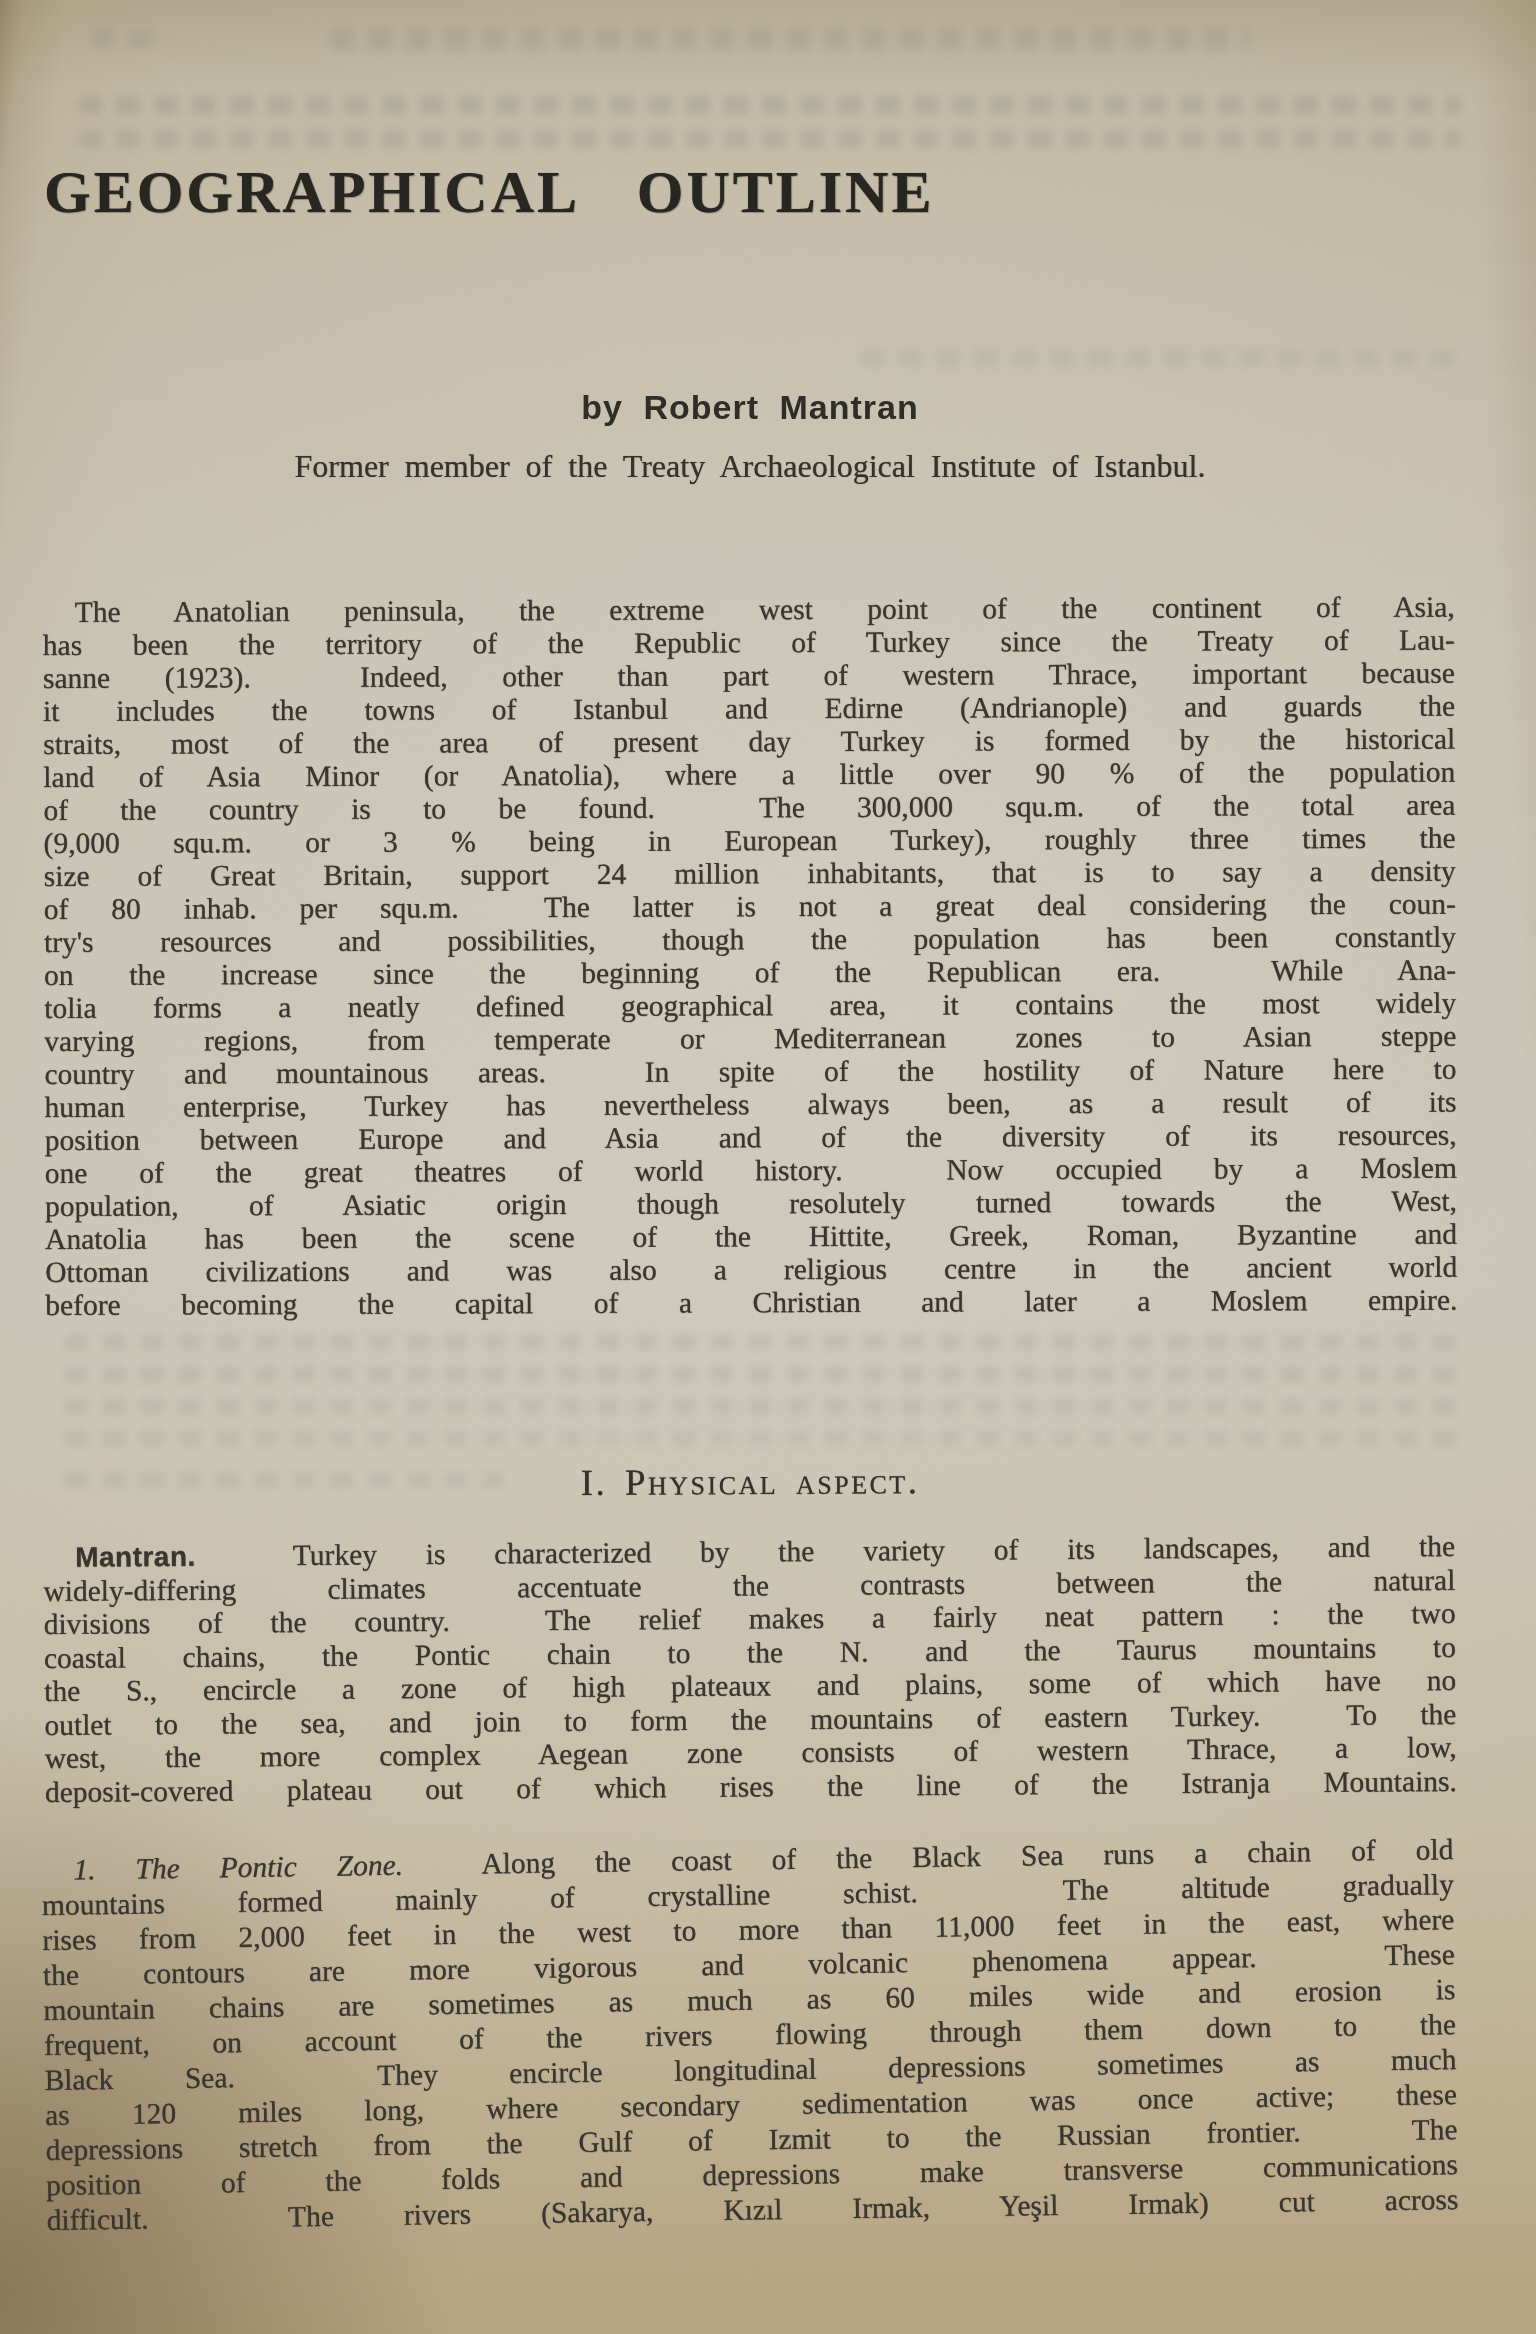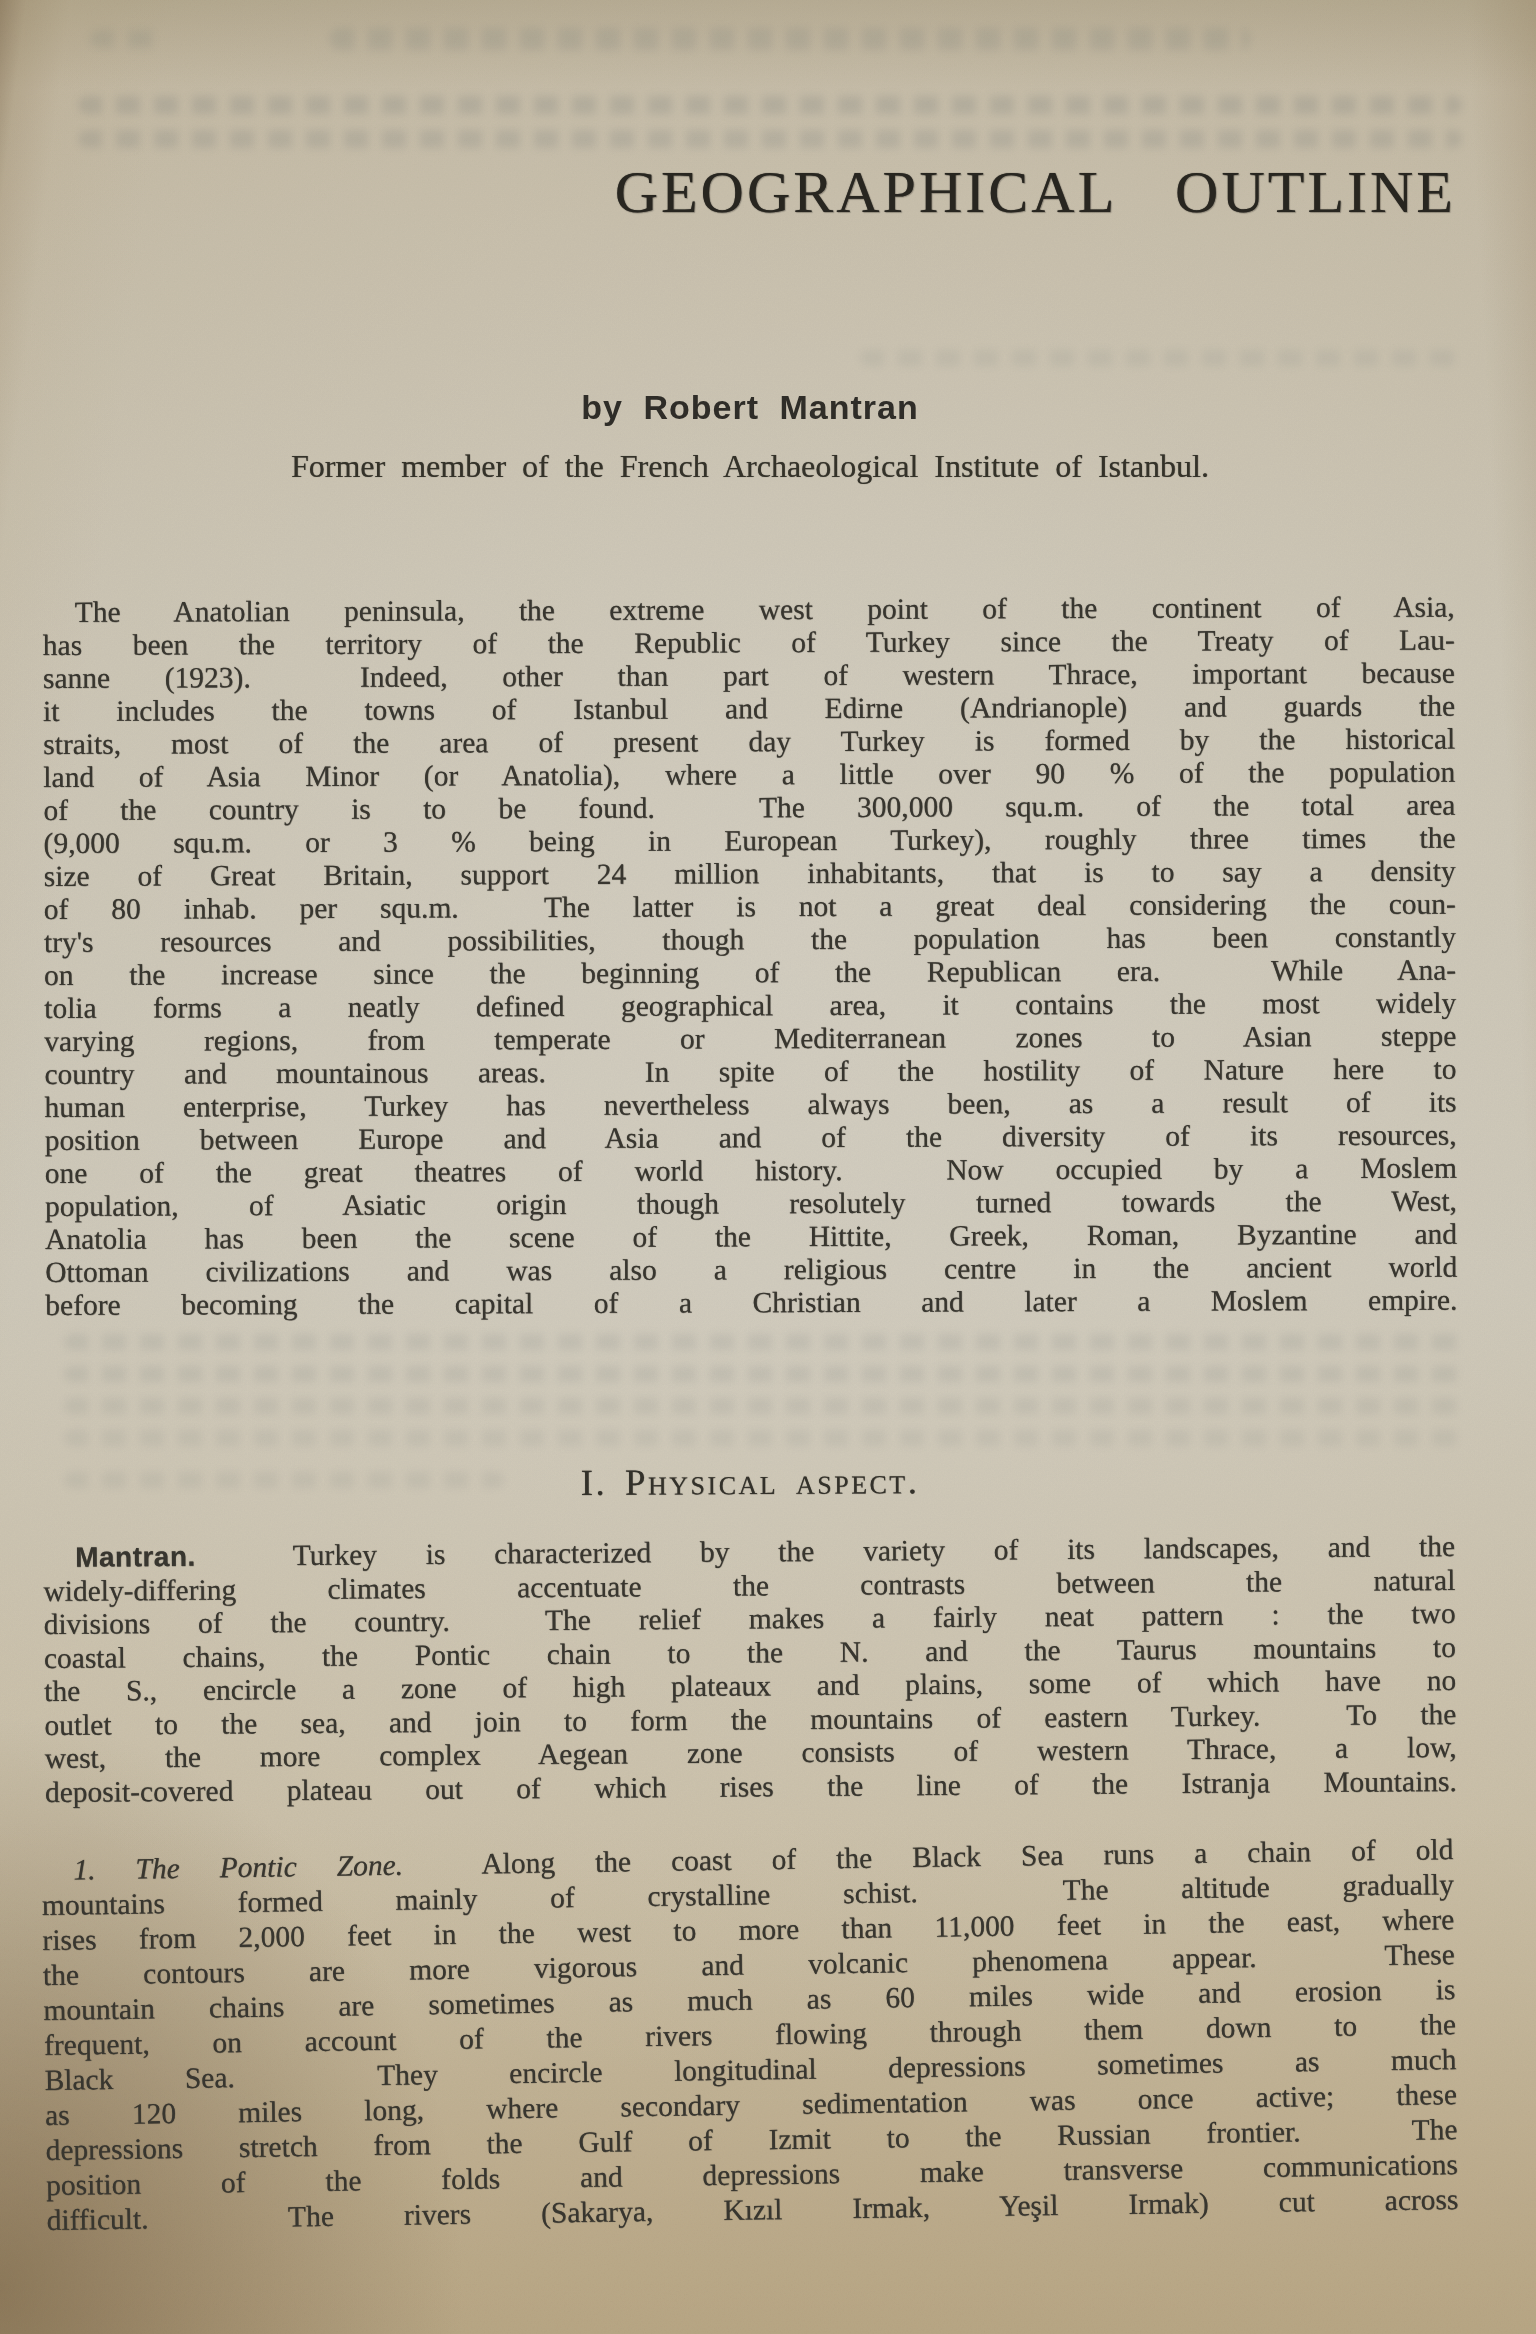--- a/index.html
+++ b/index.html
@@ -15,21 +15,21 @@
       linear-gradient(267deg, rgba(148,128,96,.30) 0px, rgba(148,128,96,0) 70px),
       linear-gradient(180deg, rgba(158,146,116,.42) 0px, rgba(158,146,116,0) 90px, rgba(0,0,0,0) 78%, rgba(166,144,106,.38) 100%),
       linear-gradient(180deg,#c2b7a0 0%,#c9c2b0 28%,#ccc6b6 55%,#c9bda3 84%,#c3b394 100%);
   }
   
   .ghost{position:absolute;filter:blur(4px);border-radius:9px;
     background:repeating-linear-gradient(90deg, rgba(92,102,104,.55) 0 24px, rgba(92,102,104,0) 24px 38px);}
   
   .col{position:absolute;left:44px;width:1412px;color:#38362f;}
   .ink{text-shadow:0 0 1px rgba(52,50,44,.55), .4px .4px .4px rgba(52,50,44,.35);}
-  .title{top:158px;text-align:right;font-size:60px;font-weight:400;color:#282620;
+  .title{top:158px;text-align:left;font-size:60px;font-weight:700;color:#282620;
     letter-spacing:3px;word-spacing:42px;text-shadow:0 0 1px rgba(30,28,24,.7),1px 1px 1px rgba(30,28,24,.25);}
   .byline{top:388px;text-align:center;font-family:"Liberation Sans","DejaVu Sans",sans-serif;
     font-size:34px;font-weight:700;color:#2f2d28;letter-spacing:1px;word-spacing:10px;}
   .affiliation{top:448px;text-align:center;font-size:32px;word-spacing:8px;color:#343229;}
   .para{font-size:29.5px;line-height:33px;transform-origin:0 50%;}
   .line{text-align:justify;text-align-last:justify;white-space:pre-wrap;}
   .line.indent{text-indent:32px;}
   .lead-bold{font-family:"Liberation Sans","DejaVu Sans",sans-serif;font-weight:700;font-size:28px;letter-spacing:.5px;}
   .lead-italic{font-style:italic;}
   #intro{top:596px;transform:rotate(-.22deg);}
@@ -52,21 +52,21 @@
   <div class="ghost" style="top:130px;left:78px;width:1384px;height:18px;opacity:.28;"></div>
   <div class="ghost" style="top:350px;left:860px;width:600px;height:16px;opacity:.16;"></div>
   <div class="ghost" style="top:1334px;left:64px;width:1400px;height:16px;opacity:.20;"></div>
   <div class="ghost" style="top:1366px;left:64px;width:1400px;height:16px;opacity:.20;"></div>
   <div class="ghost" style="top:1398px;left:64px;width:1400px;height:16px;opacity:.18;"></div>
   <div class="ghost" style="top:1430px;left:64px;width:1400px;height:16px;opacity:.16;"></div>
   <div class="ghost" style="top:1472px;left:64px;width:440px;height:16px;opacity:.16;"></div>
 
   <div class="col title ink">GEOGRAPHICAL OUTLINE</div>
   <div class="col byline">by Robert Mantran</div>
-  <div class="col affiliation ink">Former member of the French Archaeological Institute of Istanbul.</div>
+  <div class="col affiliation ink">Former member of the Treaty Archaeological Institute of Istanbul.</div>
 
   <div id="intro" class="col para ink">
       <div class="line indent">The Anatolian peninsula, the extreme west point of the continent of Asia,</div>
       <div class="line">has been the territory of the Republic of Turkey since the Treaty of Lau-</div>
       <div class="line">sanne (1923).  Indeed, other than part of western Thrace, important because</div>
       <div class="line">it includes the towns of Istanbul and Edirne (Andrianople) and guards the</div>
       <div class="line">straits, most of the area of present day Turkey is formed by the historical</div>
       <div class="line">land of Asia Minor (or Anatolia), where a little over 90 % of the population</div>
       <div class="line">of the country is to be found.  The 300,000 squ.m. of the total area</div>
       <div class="line">(9,000 squ.m. or 3 % being in European Turkey), roughly three times the</div>

